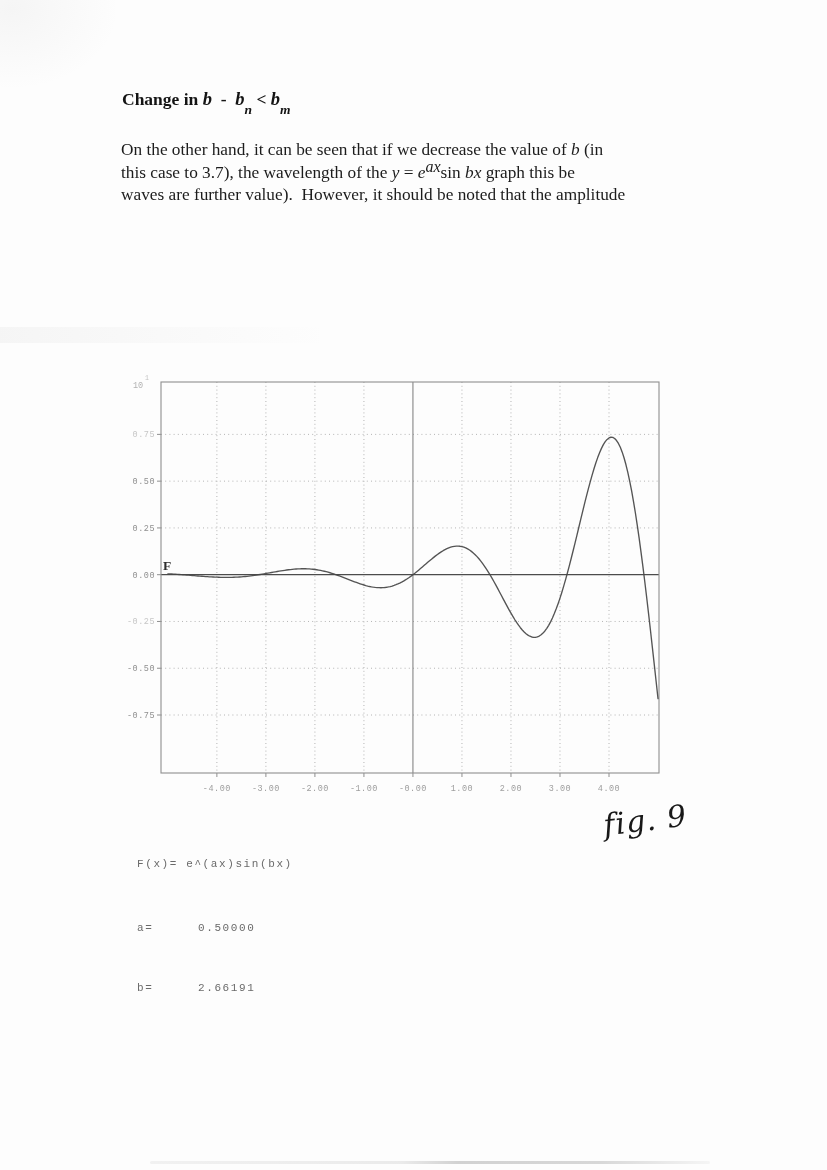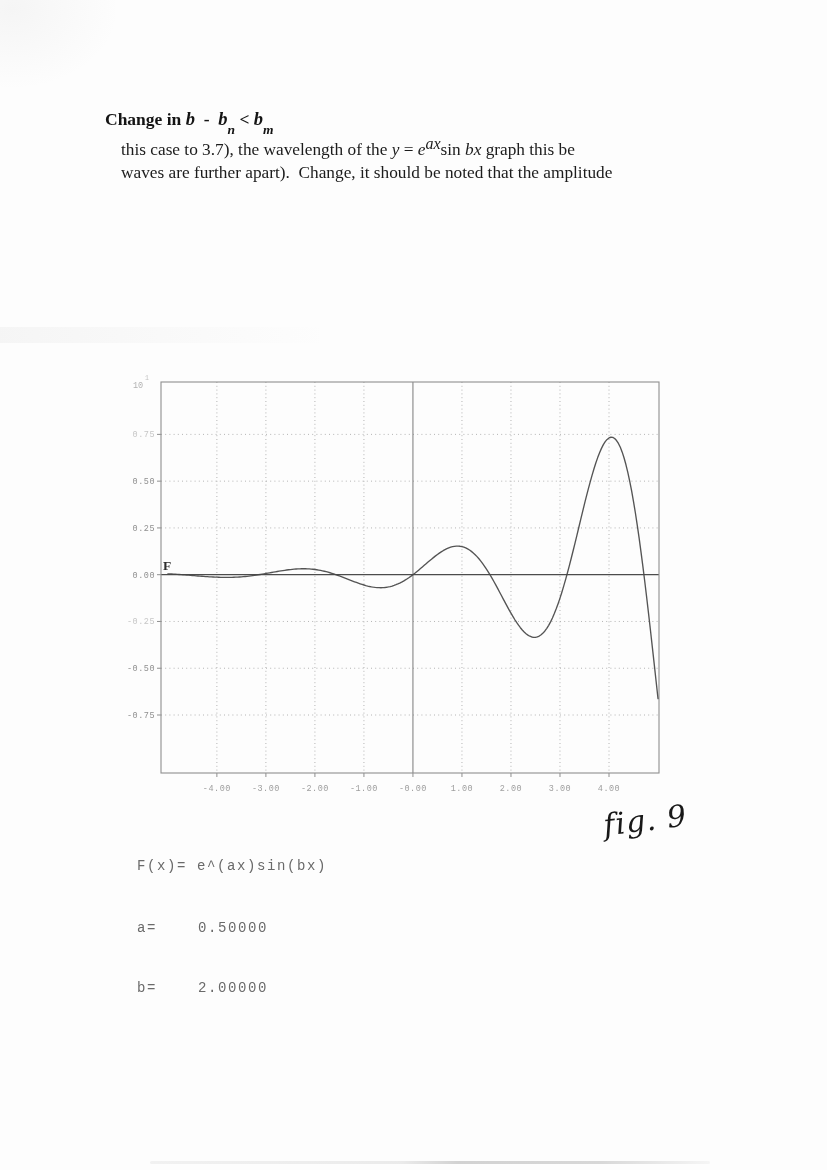--- a/index.html
+++ b/index.html
@@ -23,24 +23,23 @@
       rgba(80,80,80,0.25) 55%, rgba(80,80,80,0.22) 80%, rgba(100,100,100,0.05) 100%);
     border-radius:2px;pointer-events:none;
   }
   .artifact-corner{
     position:absolute;left:0;top:0;width:120px;height:90px;
     background:radial-gradient(ellipse at 10% 10%, rgba(140,140,140,0.07), rgba(140,140,140,0) 70%);
     pointer-events:none;
   }
 
   .heading{
-    position:absolute;left:105px;top:89px;
+    position:absolute;left:122px;top:89px;
     font-size:17.5px;font-weight:bold;color:#141414;
     white-space:pre;
-    margin-top:20px;
   }
   .heading i{font-size:18.5px;}
   .heading sub{
     font-size:13.5px;font-style:italic;font-weight:bold;
     position:relative;top:4px;line-height:0;
   }
 
   .para{
     position:absolute;left:121px;top:139px;width:600px;
     font-size:17.3px;color:#1c1c1c;line-height:22.7px;
@@ -57,41 +56,42 @@
     position:absolute;left:603px;top:801px;width:110px;
     font-family:"DejaVu Serif", serif;font-style:italic;
     font-size:30px;color:#181818;
     transform:rotate(-7deg);
     letter-spacing:1px;
   }
 
   .printout{
     position:absolute;left:137px;
     font-family:"Liberation Mono", monospace;
-    color:#6a6a6a;font-size:14px;letter-spacing:1.6px;
+    color:#6a6a6a;font-size:11px;letter-spacing:1.6px;
     white-space:pre;
   }
   .printout.formula{top:858px;}
   .printout.params{top:878px;line-height:20px;}
   .printout .plabel{display:inline-block;width:61px;letter-spacing:1.6px;}
 </style>
 </head>
 <body>
 
 <div class="page">
 
   <div class="artifact-corner"></div>
   <div class="artifact-band"></div>
   <div class="artifact-bottom"></div>
 
   <div class="heading"><span>Change in </span><i>b</i><span>  -  </span><i>b</i><sub>n</sub><span> &lt; </span><i>b</i><sub>m</sub></div>
 
   <div class="para">
+    <div class="line"><span>On the other hand, it can be seen that if we decrease the value of </span><i>b</i><span> (in</span></div>
     <div class="line"><span>this case to 3.7), the wavelength of the </span><i>y</i><span> = </span><i>e</i><sup>ax</sup><span>sin </span><i>bx</i><span> graph this be</span></div>
-    <div class="line"><span>waves are further apart).  Change, it should be noted that the amplitude</span></div>
+    <div class="line"><span>waves are further value).  However, it should be noted that the amplitude</span></div>
   </div>
 
   <svg id="plot" class="figure-svg" width="560" height="436" viewBox="0 0 560 436">
     <g id="g-grid">
         <line x1="88.8779527559055" y1="14" x2="88.8779527559055" y2="405" stroke="#b4b4b4" stroke-width="1" stroke-dasharray="1 2.8"></line>
         <line x1="137.89370078740154" y1="14" x2="137.89370078740154" y2="405" stroke="#b4b4b4" stroke-width="1" stroke-dasharray="1 2.8"></line>
         <line x1="186.9094488188976" y1="14" x2="186.9094488188976" y2="405" stroke="#b4b4b4" stroke-width="1" stroke-dasharray="1 2.8"></line>
         <line x1="235.92519685039366" y1="14" x2="235.92519685039366" y2="405" stroke="#b4b4b4" stroke-width="1" stroke-dasharray="1 2.8"></line>
         <line x1="333.9566929133858" y1="14" x2="333.9566929133858" y2="405" stroke="#b4b4b4" stroke-width="1" stroke-dasharray="1 2.8"></line>
         <line x1="382.9724409448819" y1="14" x2="382.9724409448819" y2="405" stroke="#b4b4b4" stroke-width="1" stroke-dasharray="1 2.8"></line>
@@ -152,16 +152,16 @@
     <text x="17" y="12" font-family="Liberation Mono, monospace" font-size="6.5" fill="#c2c2c2">1</text>
     <text x="35" y="202" font-family="Liberation Serif, serif" font-size="13.5" font-weight="bold" fill="#2e2e2e">F</text>
   </svg>
 
   <div class="fig-label">fig. 9</div>
 
   <div class="printout formula">F(x)= e^(ax)sin(bx)</div>
 
   <div class="printout params">
     <div><span class="plabel">a=</span><span>0.50000</span></div>
-    <div><span class="plabel">b=</span><span>2.00000</span></div>
+    <div><span class="plabel">b=</span><span>2.66191</span></div>
   </div>
 
 </div>
 
 </body></html>

